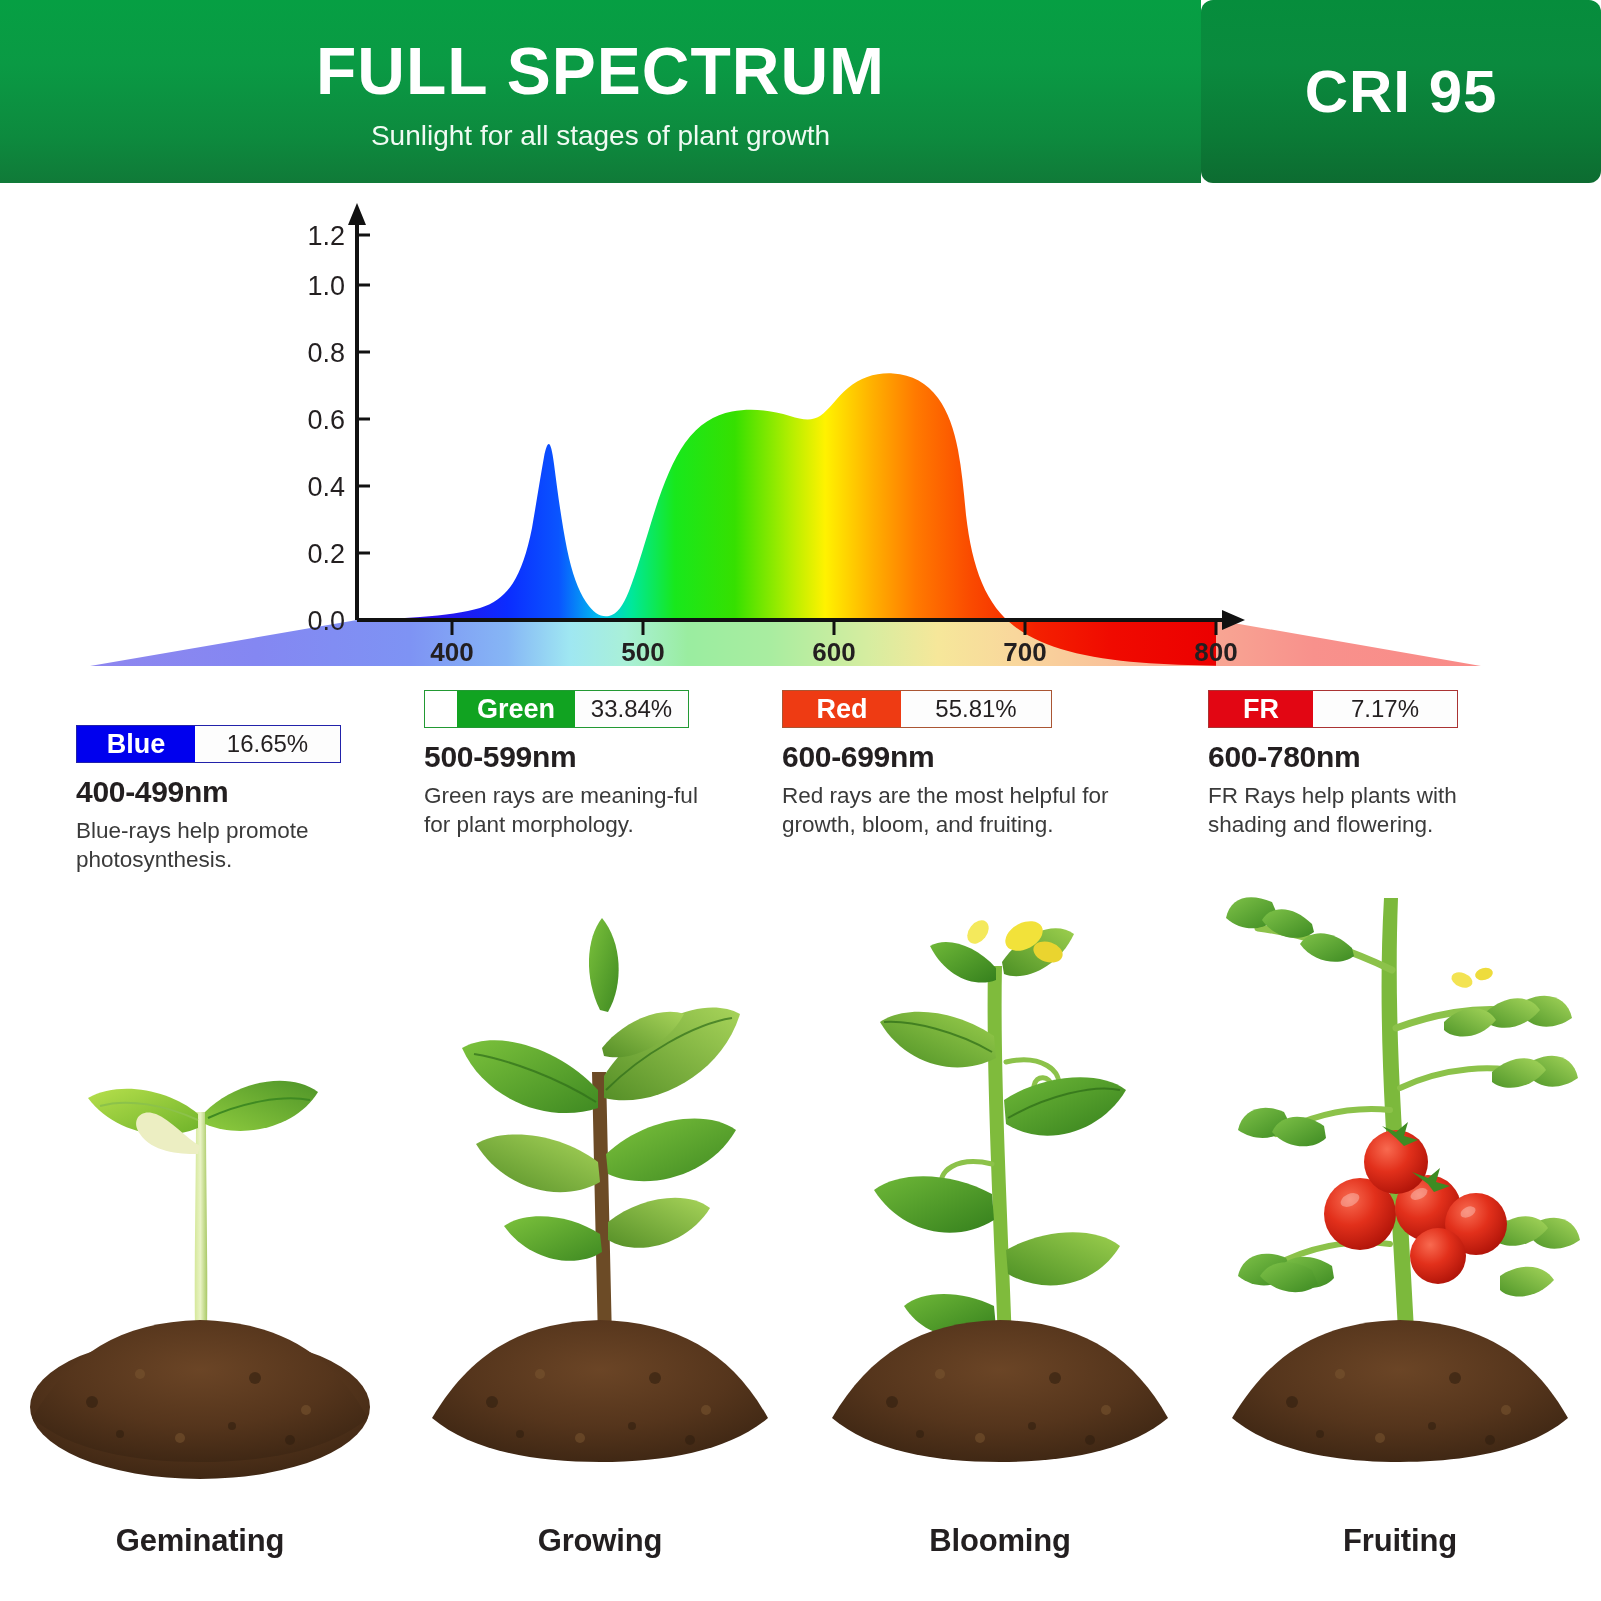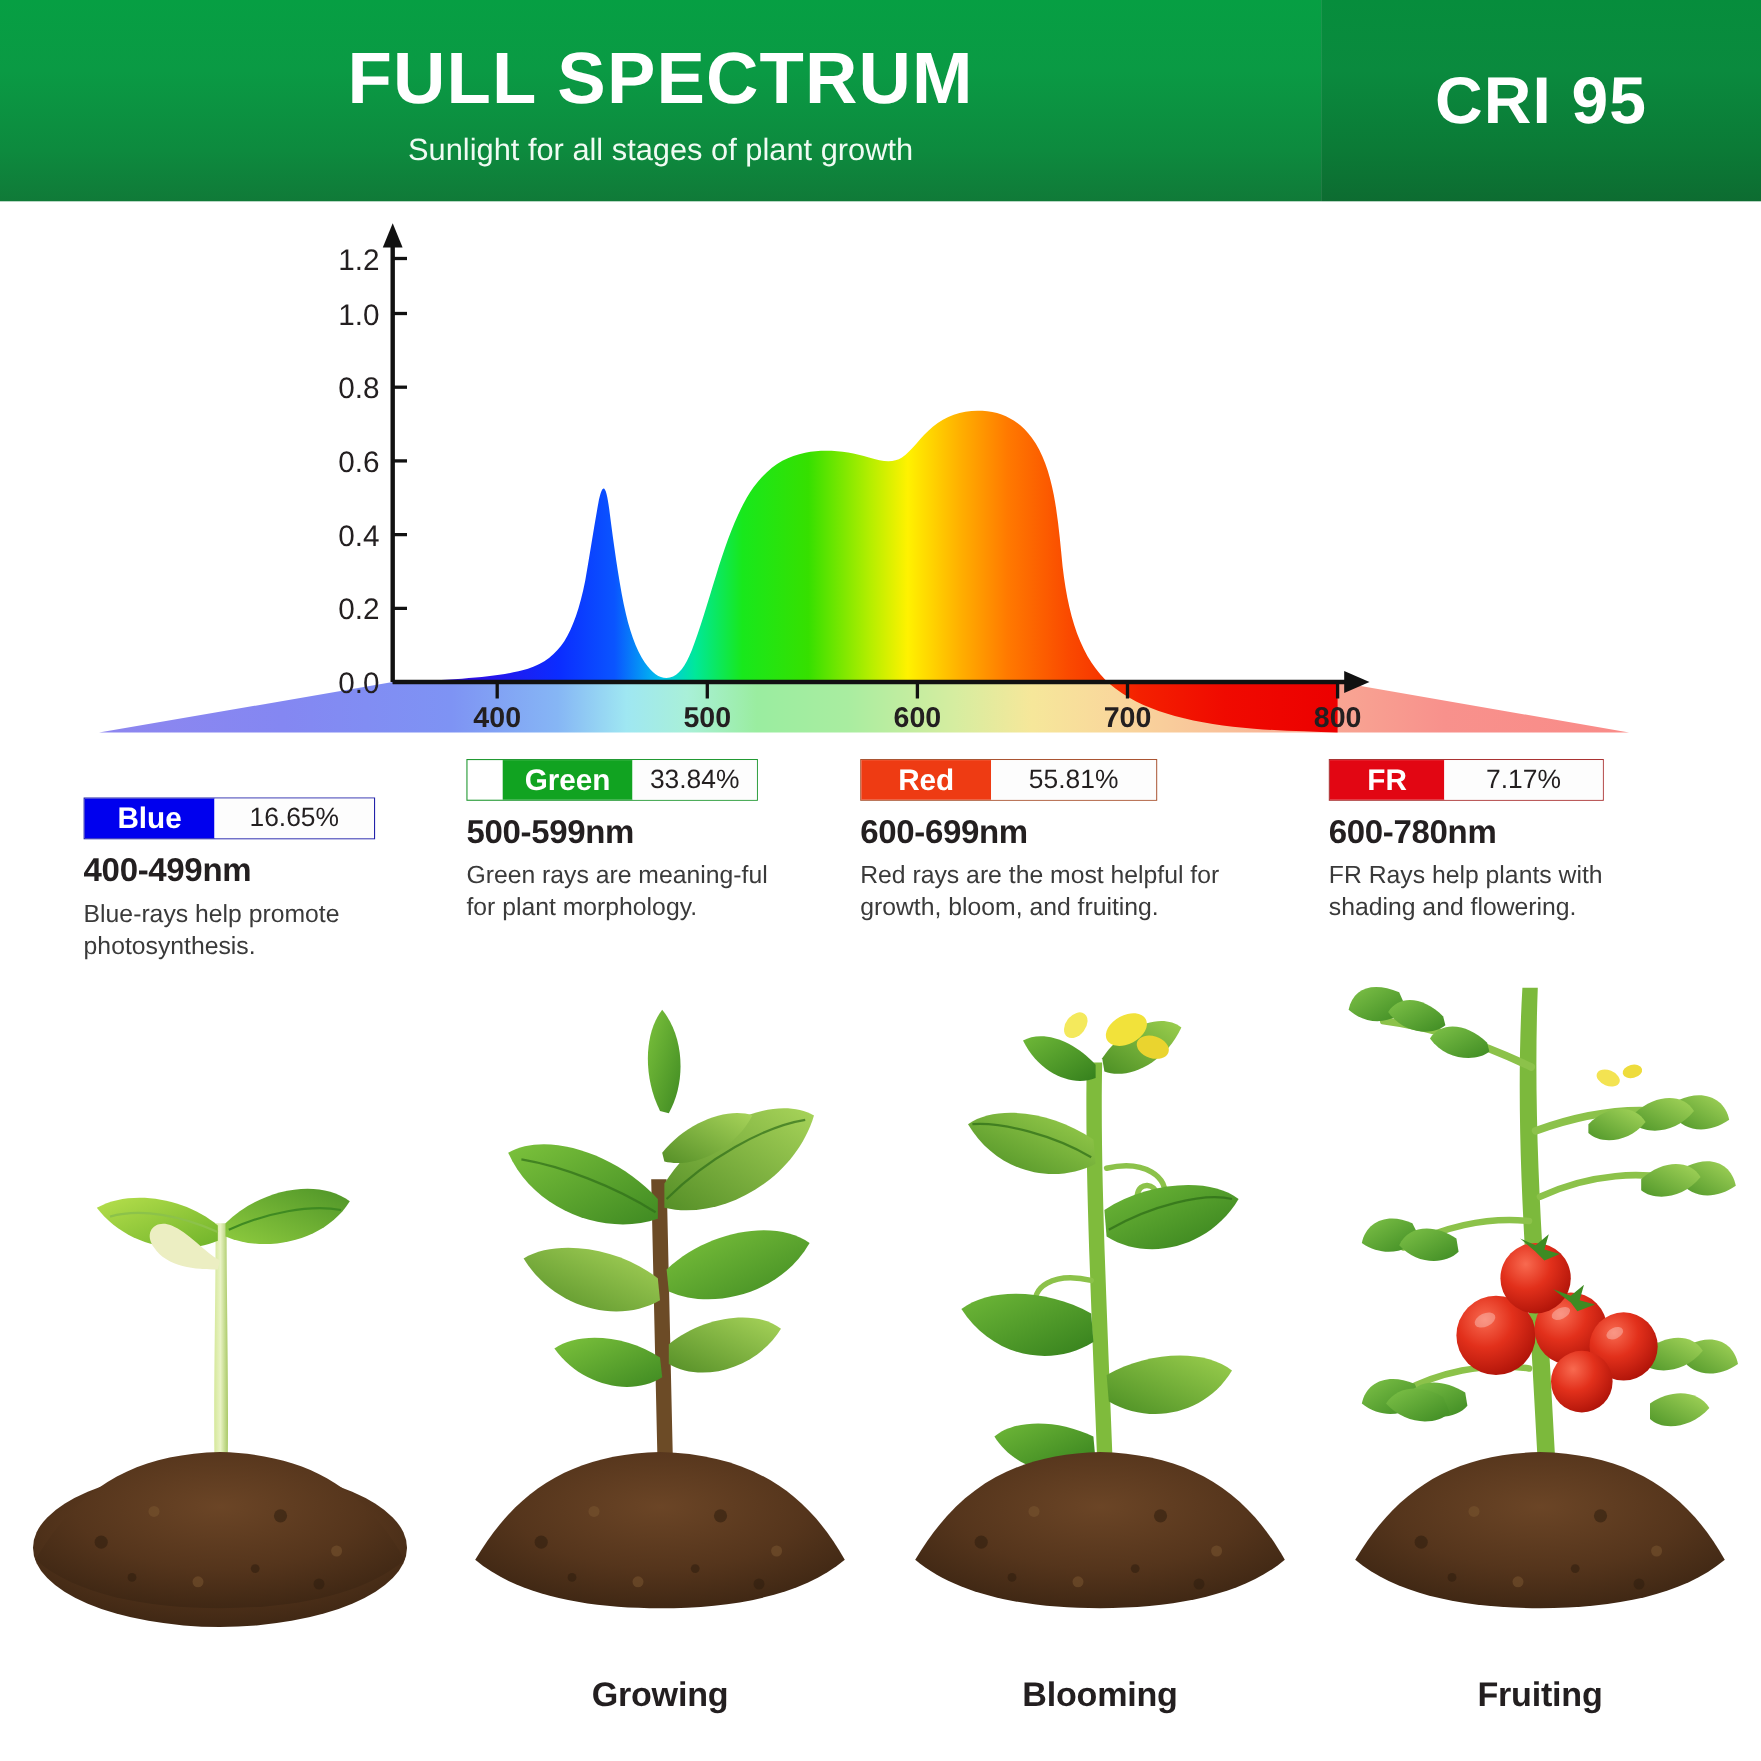--- a/index.html
+++ b/index.html
@@ -19,21 +19,21 @@
   .header-left {
     position:relative;
     width:1201px; height:183px;
     background:linear-gradient(180deg,#069f43 0%,#0a9a44 35%,#0d8a3e 75%,#107a38 100%);
     display:flex; flex-direction:column; align-items:center; justify-content:center;
   }
   .header-right {
     position:relative;
     width:400px; height:183px;
     background:linear-gradient(180deg,#068d3c 0%,#0a8a3e 35%,#0b7a36 75%,#0d6c31 100%);
-    display:flex; align-items:center; justify-content:center;
+    display:flex; align-items:center; justify-content:center;border-radius:12px;
   }
   .header-title {
     color:#ffffff;
     font-size:66px;
     font-weight:700;
     letter-spacing:1px;
     line-height:1;
     margin-top:6px;
     text-align:center;
   }
@@ -379,20 +379,21 @@
         <circle cx="92" cy="540" r="6" fill="#2e1d0e"></circle>
           <circle cx="140" cy="512" r="5" fill="#7a5630"></circle>
         <circle cx="255" cy="516" r="6" fill="#2e1d0e"></circle>
           <circle cx="306" cy="548" r="5" fill="#7a5630"></circle>
         <circle cx="180" cy="576" r="5" fill="#7a5630"></circle>
           <circle cx="232" cy="564" r="4" fill="#2e1d0e"></circle>
         <circle cx="120" cy="572" r="4" fill="#2e1d0e"></circle>
           <circle cx="290" cy="578" r="5" fill="#2e1d0e"></circle>
       </g>
     </svg>
+    <div class="stage-label">Geminating</div>
   </div>
 
   <div class="stage s1">
     <svg class="stage-art" viewBox="0 0 400 630">
       <defs>
         <radialGradient id="soil1" cx="50%" cy="35%" r="72%">
           <stop offset="0%" stop-color="#6b4526"></stop>
             <stop offset="55%" stop-color="#55351c"></stop>
             <stop offset="100%" stop-color="#3a2412"></stop>
         </radialGradient>

